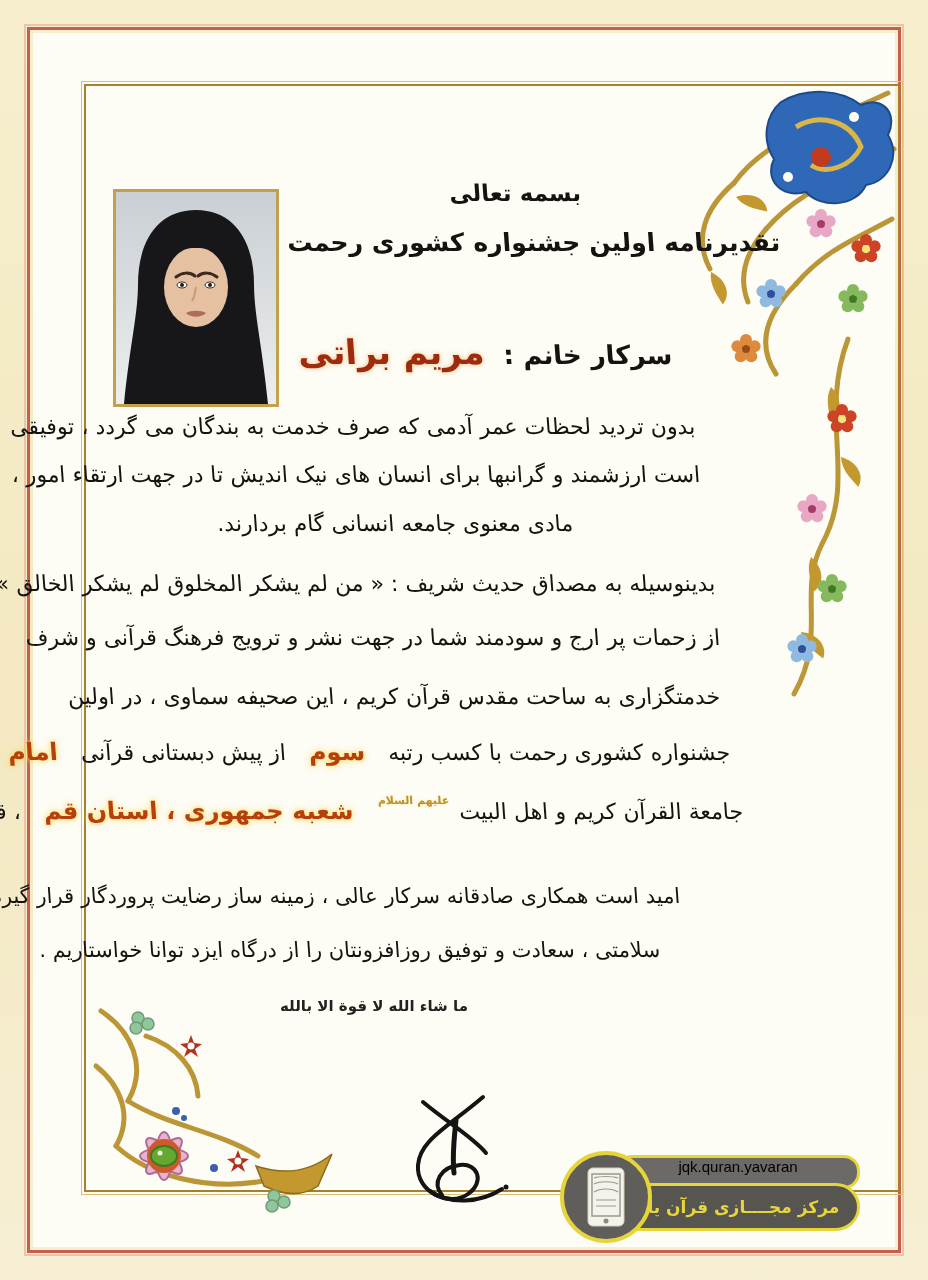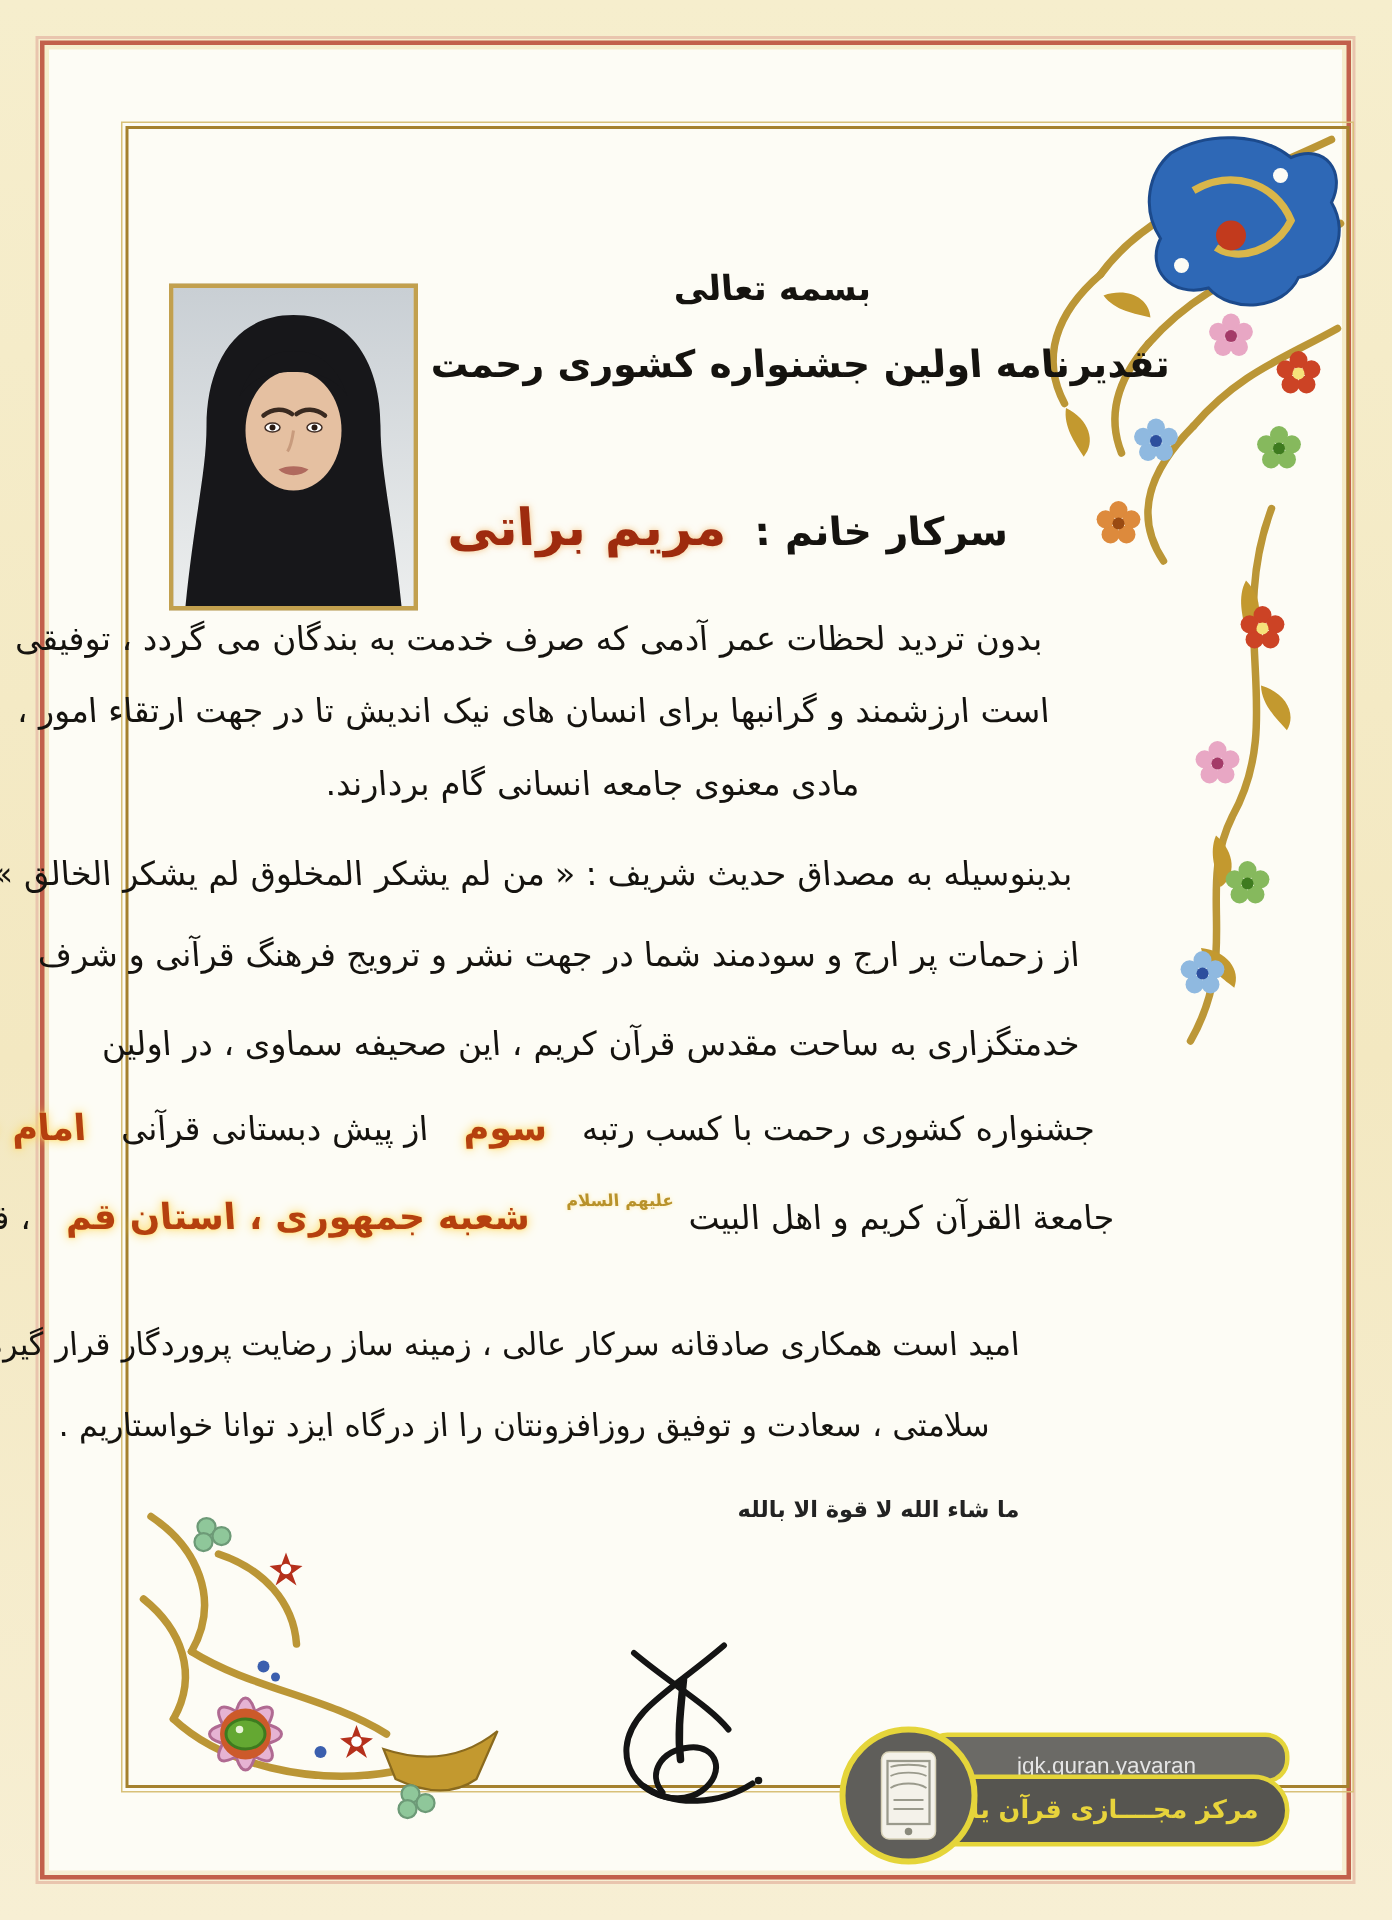--- a/index.html
+++ b/index.html
@@ -17,28 +17,28 @@
   .ttl{font-size:25px;font-weight:bold;}
   .recip{font-size:26px;font-weight:bold;}
   .name{font-size:34px;font-weight:bold;color:#9e2b0e;margin-right:14px;
         text-shadow:0 0 5px rgba(233,150,40,.55);}
   .body-l{font-size:22px;}
   .close-l{font-size:21px;}
   .hl{font-size:24px;font-weight:bold;color:#b5400e;margin:0 16px;
       text-shadow:0 0 2px #ffe27a,0 0 7px #ffd34d;}
   .sup{font-size:11px;font-weight:bold;color:#b8922a;position:relative;top:-15px;margin:0 2px;
        text-shadow:0 0 3px #ffe9a8;}
-  .sigblock{position:absolute;left:280px;top:993px;width:400px;text-align:right;
+  .sigblock{position:absolute;left:280px;top:993px;width:400px;text-align:left;
             font-size:15px;font-weight:bold;color:#222;line-height:27px;transform:none;}
   .photo{position:absolute;left:113px;top:189px;width:160px;height:212px;
          border:3px solid #c2a04e;background:#d8dde0;}
   .badge{position:absolute;left:558px;top:1145px;width:305px;height:102px;}
   .badge .pill1{position:absolute;left:58px;top:10px;width:238px;height:28px;background:#6b6a66;
-                border:3px solid #e5d53a;border-radius:16px;color:#e5e5e5;font-size:15px;
-                font-family:"Liberation Sans",sans-serif;display:flex;align-items:flex-end;justify-content:center;z-index:1;}
+                border:3px solid #e5d53a;border-radius:16px;color:#000000;font-size:15px;
+                font-family:"Liberation Sans",sans-serif;display:flex;align-items:flex-start;justify-content:center;z-index:1;}
   .badge .pill2{position:absolute;left:28px;top:38px;width:268px;height:42px;background:#565550;
                 border:3px solid #e5d53a;border-radius:24px;color:#e8d43c;font-size:17px;font-weight:bold;
                 display:flex;align-items:center;justify-content:center;z-index:2;}
   .badge .circ{position:absolute;left:2px;top:6px;width:84px;height:84px;background:#5f5e5a;
                border:4px solid #e5d53a;border-radius:50%;z-index:3;display:flex;align-items:center;justify-content:center;}
 </style>
 </head>
 <body>
 
 <div class="page" dir="rtl">

